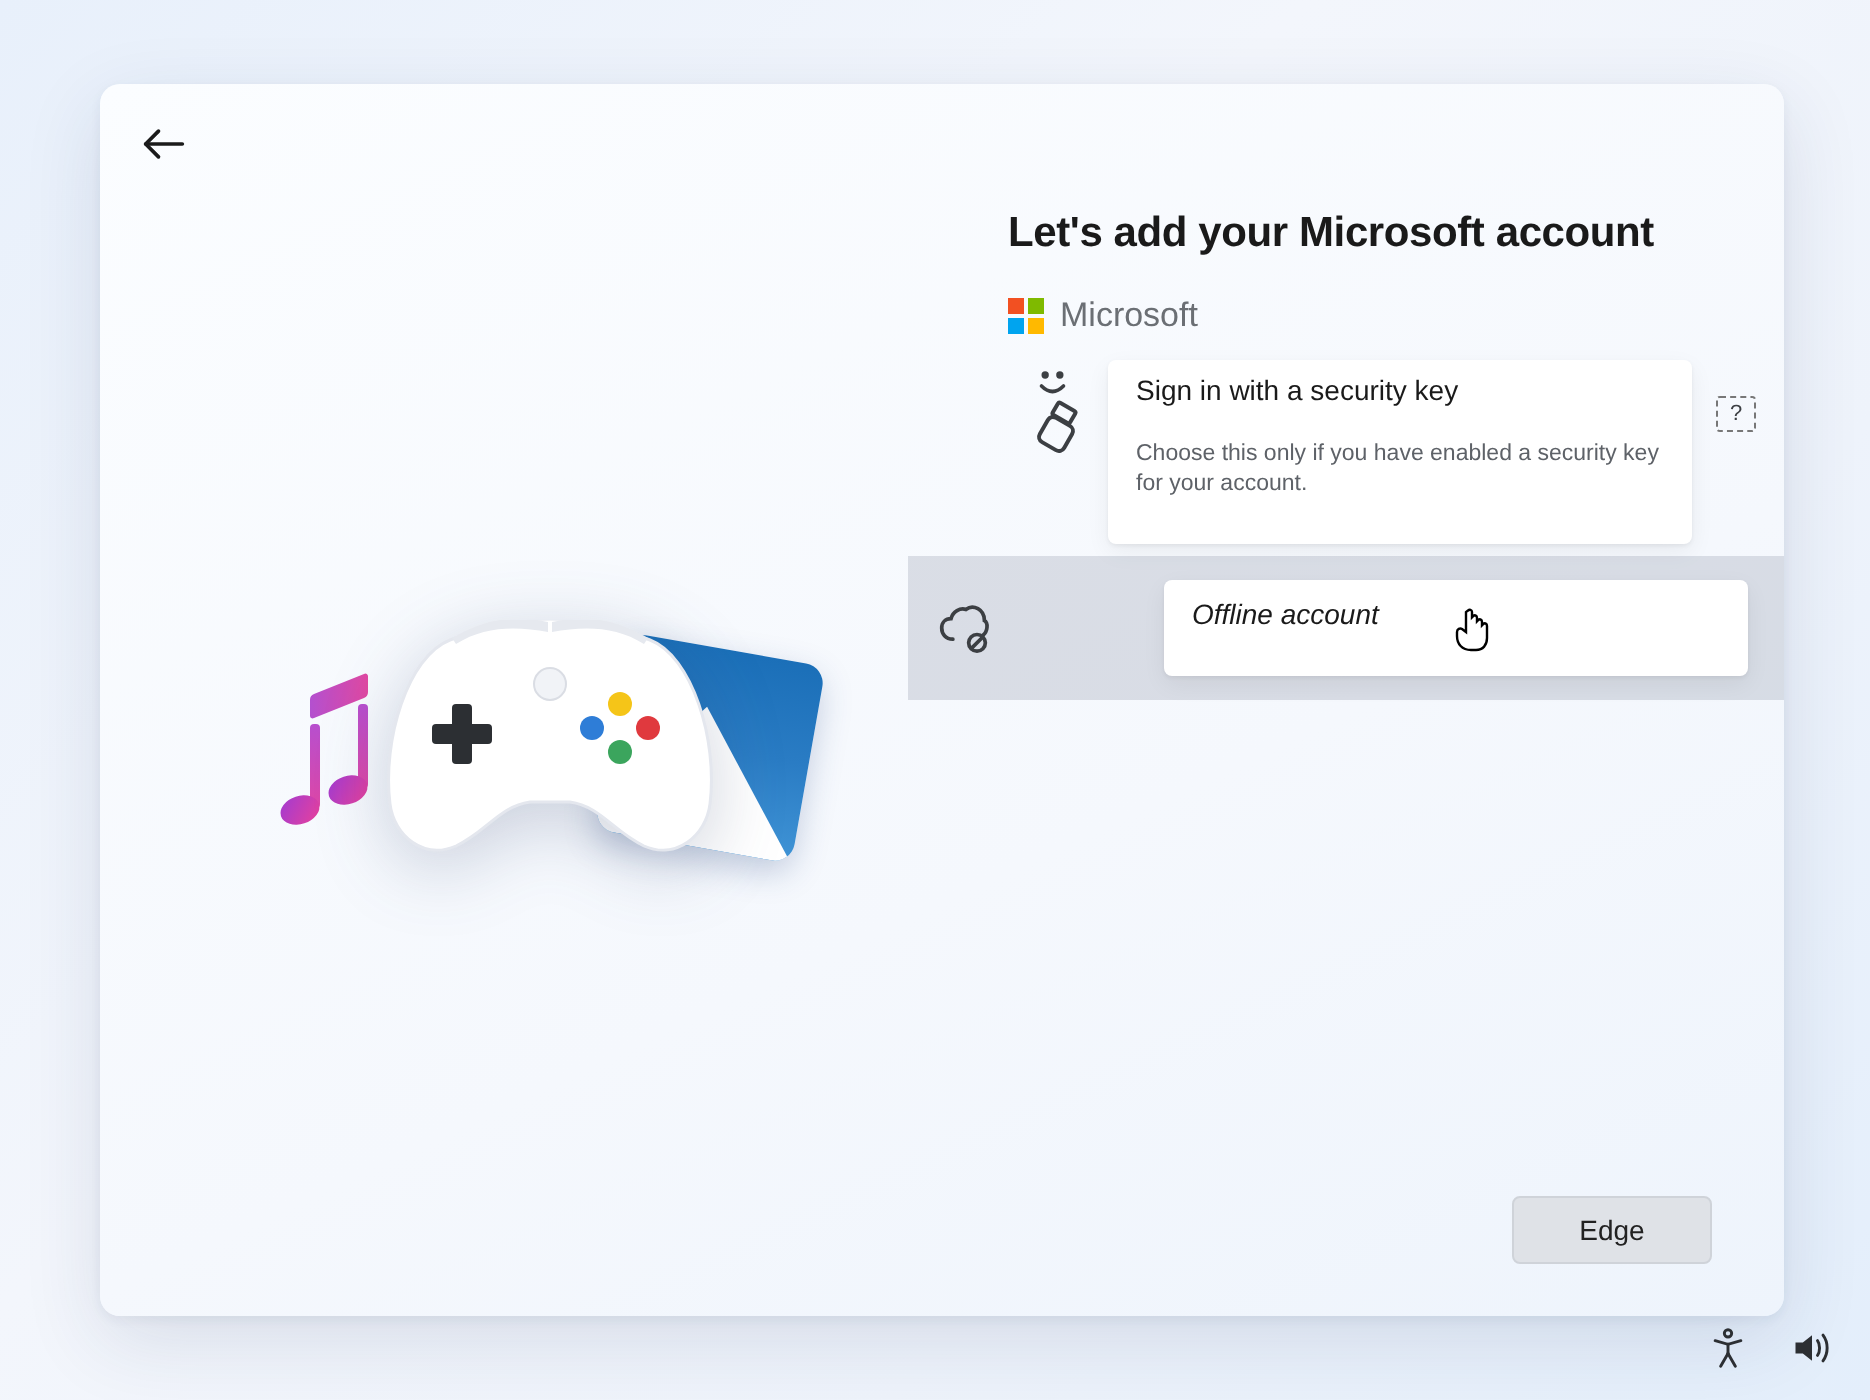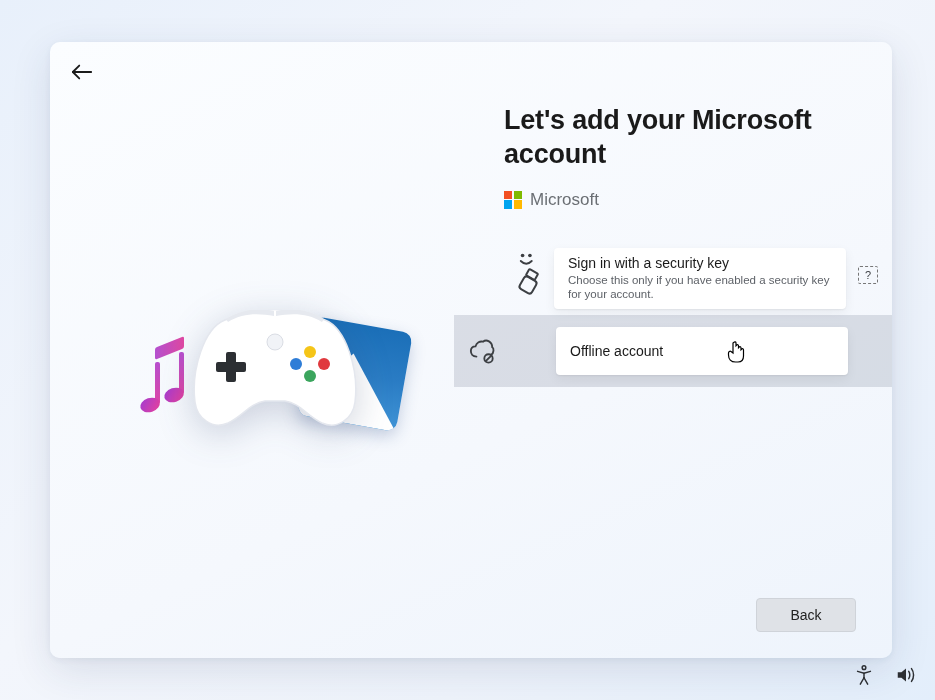--- a/index.html
+++ b/index.html
@@ -91,64 +91,64 @@
   }
 
   
   .right {
     position: absolute;
     left: 454px; top: 62px;
     width: 352px;
   }
 
   .title {
-    font-size: 27px;
+    font-size: 21px;
     font-weight: 600;
     color: #1a1a1a;
     line-height: 1.25;
     letter-spacing: -0.2px;
     margin-bottom: 18px;
   }
   .subtitle {
     font-size: 14.5px;
     color: #555a60;
     line-height: 1.45;
     margin-bottom: 28px;
   }
 
-  .ms-brand { display: flex; align-items: center; gap: 8px; margin-bottom: 38px; }
+  .ms-brand { display: flex; align-items: center; gap: 8px; margin-bottom: 12px; }
   .ms-logo { width: 18px; height: 18px; display: grid; grid-template-columns: 1fr 1fr; grid-template-rows: 1fr 1fr; gap: 1.6px; }
   .ms-logo div:nth-child(1){background:#f25022;} .ms-logo div:nth-child(2){background:#7fba00;}
   .ms-logo div:nth-child(3){background:#00a4ef;} .ms-logo div:nth-child(4){background:#ffb900;}
   .ms-text { font-size: 17px; color: #6b6f74; font-weight: 500; }
 
   .section-title {
     font-size: 21px; font-weight: 600; color: #1a1a1a; margin-bottom: 14px;
   }
 
   .options { position: relative; }
 
   .option-row {
     position: relative;
     display: flex; align-items: center;
     border-radius: 4px;
     background: #fff;
     box-shadow: 0 1px 2px rgba(0,0,0,0.06), 0 4px 12px rgba(0,0,0,0.06);
     min-height: 42px;
-    padding: 7px 12px 7px 14px;
+    padding: 7px 12px 22px 14px;
     cursor: pointer;
   }
   .option-icon {
     width: 44px; flex-shrink: 0; display:flex; align-items:center; justify-content:center;
     color: #3c3f43;
   }
   .option-icon svg { width: 26px; height: 26px; }
   .option-text { flex: 1; }
   .option-title { font-size: 14px; color: #1a1a1a; font-weight: 400; }
-  .option-desc { font-size: 11.5px; color: #5e6268; line-height: 1.3; margin-top: 2px; }
+  .option-desc { font-size: 11.5px; color: #5e6268; line-height: 1.3; margin-top: 17px; }
 
   
   .opt-wrap1 {
     position: relative;
     margin-bottom: 18px;
   }
   .opt-wrap1 .option-row { margin-left: 50px; width: calc(100% - 60px); }
   .opt-wrap1 .side-left {
     position: absolute; left: 14px; top: 2px; color: #3c3f43;
   }
@@ -167,23 +167,24 @@
 
   
   .opt-wrap2 {
     position: relative; margin-bottom: 22px;
   }
   .opt-wrap2 .backdrop {
     position: absolute; left: -50px; right: -50px; top: -12px; bottom: -12px;
     background: rgba(120,130,150,0.23);
   }
   .opt-wrap2 .option-row {
-    margin-left: 52px; width: calc(100% - 60px);
+    margin-left: 78px; width: calc(100% - 60px);
     position: relative; z-index: 1;
     min-height: 48px;
+    font-style: italic;
   }
   .opt-wrap2 .option-icon { position: absolute; left: -44px; top: 50%; transform: translateY(-50%); }
   .opt2-content { padding-left: 0; }
   .cursor {
     position: absolute; z-index: 2; left: 222px; top: 14px; width: 20px; height: 22px;
     color: #1a1a1a;
   }
 
   
   .opt-wrap3 { position: relative; }
@@ -311,21 +312,21 @@
             <path d="M7 2 L7 12 L5 10.5 C4 9.8 2.5 10.5 2.5 12 L2.5 14 C2.5 18 5 21 9.5 21 L12 21 C15.5 21 17.5 18.5 17.5 15 L17.5 9 C17.5 7.8 16.5 7.3 15.7 8 L15 8.7 L15 7 C15 5.8 14 5.3 13.2 6 L12.5 6.7 L12.5 5 C12.5 3.8 11.5 3.3 10.7 4 L10 4.7 L10 2 C10 0.8 8.7 0.6 8 1.3 Z" fill="#fff" stroke="#000" stroke-width="1.2"></path>
           </svg>
         </span>
       </div>
 
 
     </div>
   </div>
 
   <div class="btn-back">
-    <span>Back</span>
+    <span>Edge</span>
   </div>
 
 </div>
 
 <div class="sys-icons">
   <span>
     <svg viewBox="0 0 24 24" fill="none" stroke="currentColor" stroke-width="1.6" stroke-linecap="round">
       <circle cx="12" cy="4" r="2"></circle>
       <path d="M5 8 L12 10 L19 8"></path>
       <path d="M12 10 L12 15"></path>

